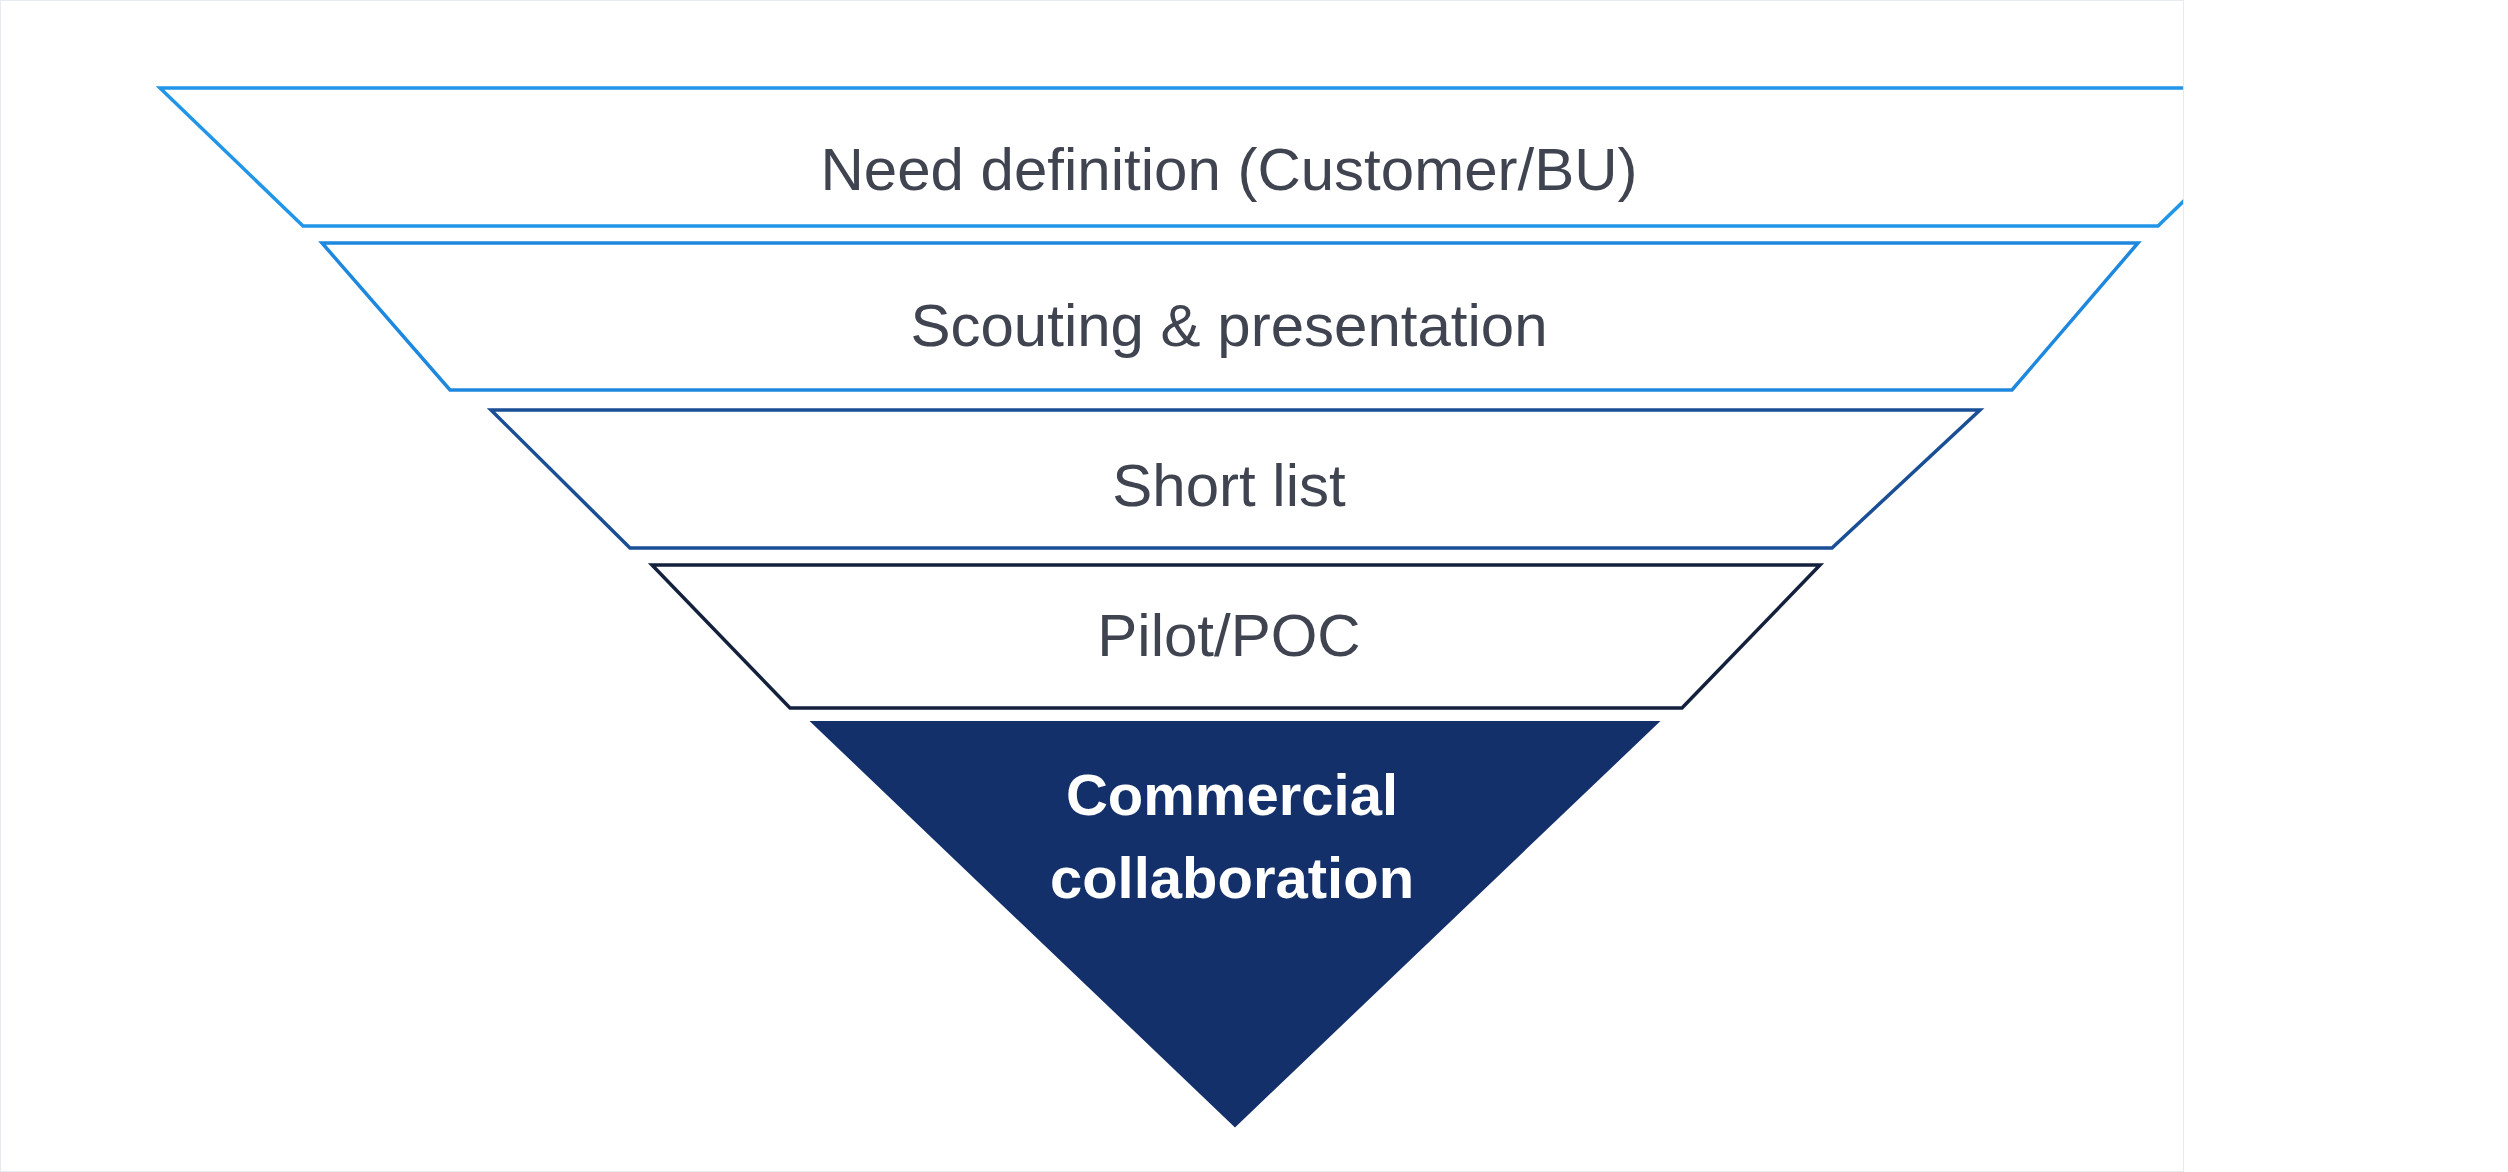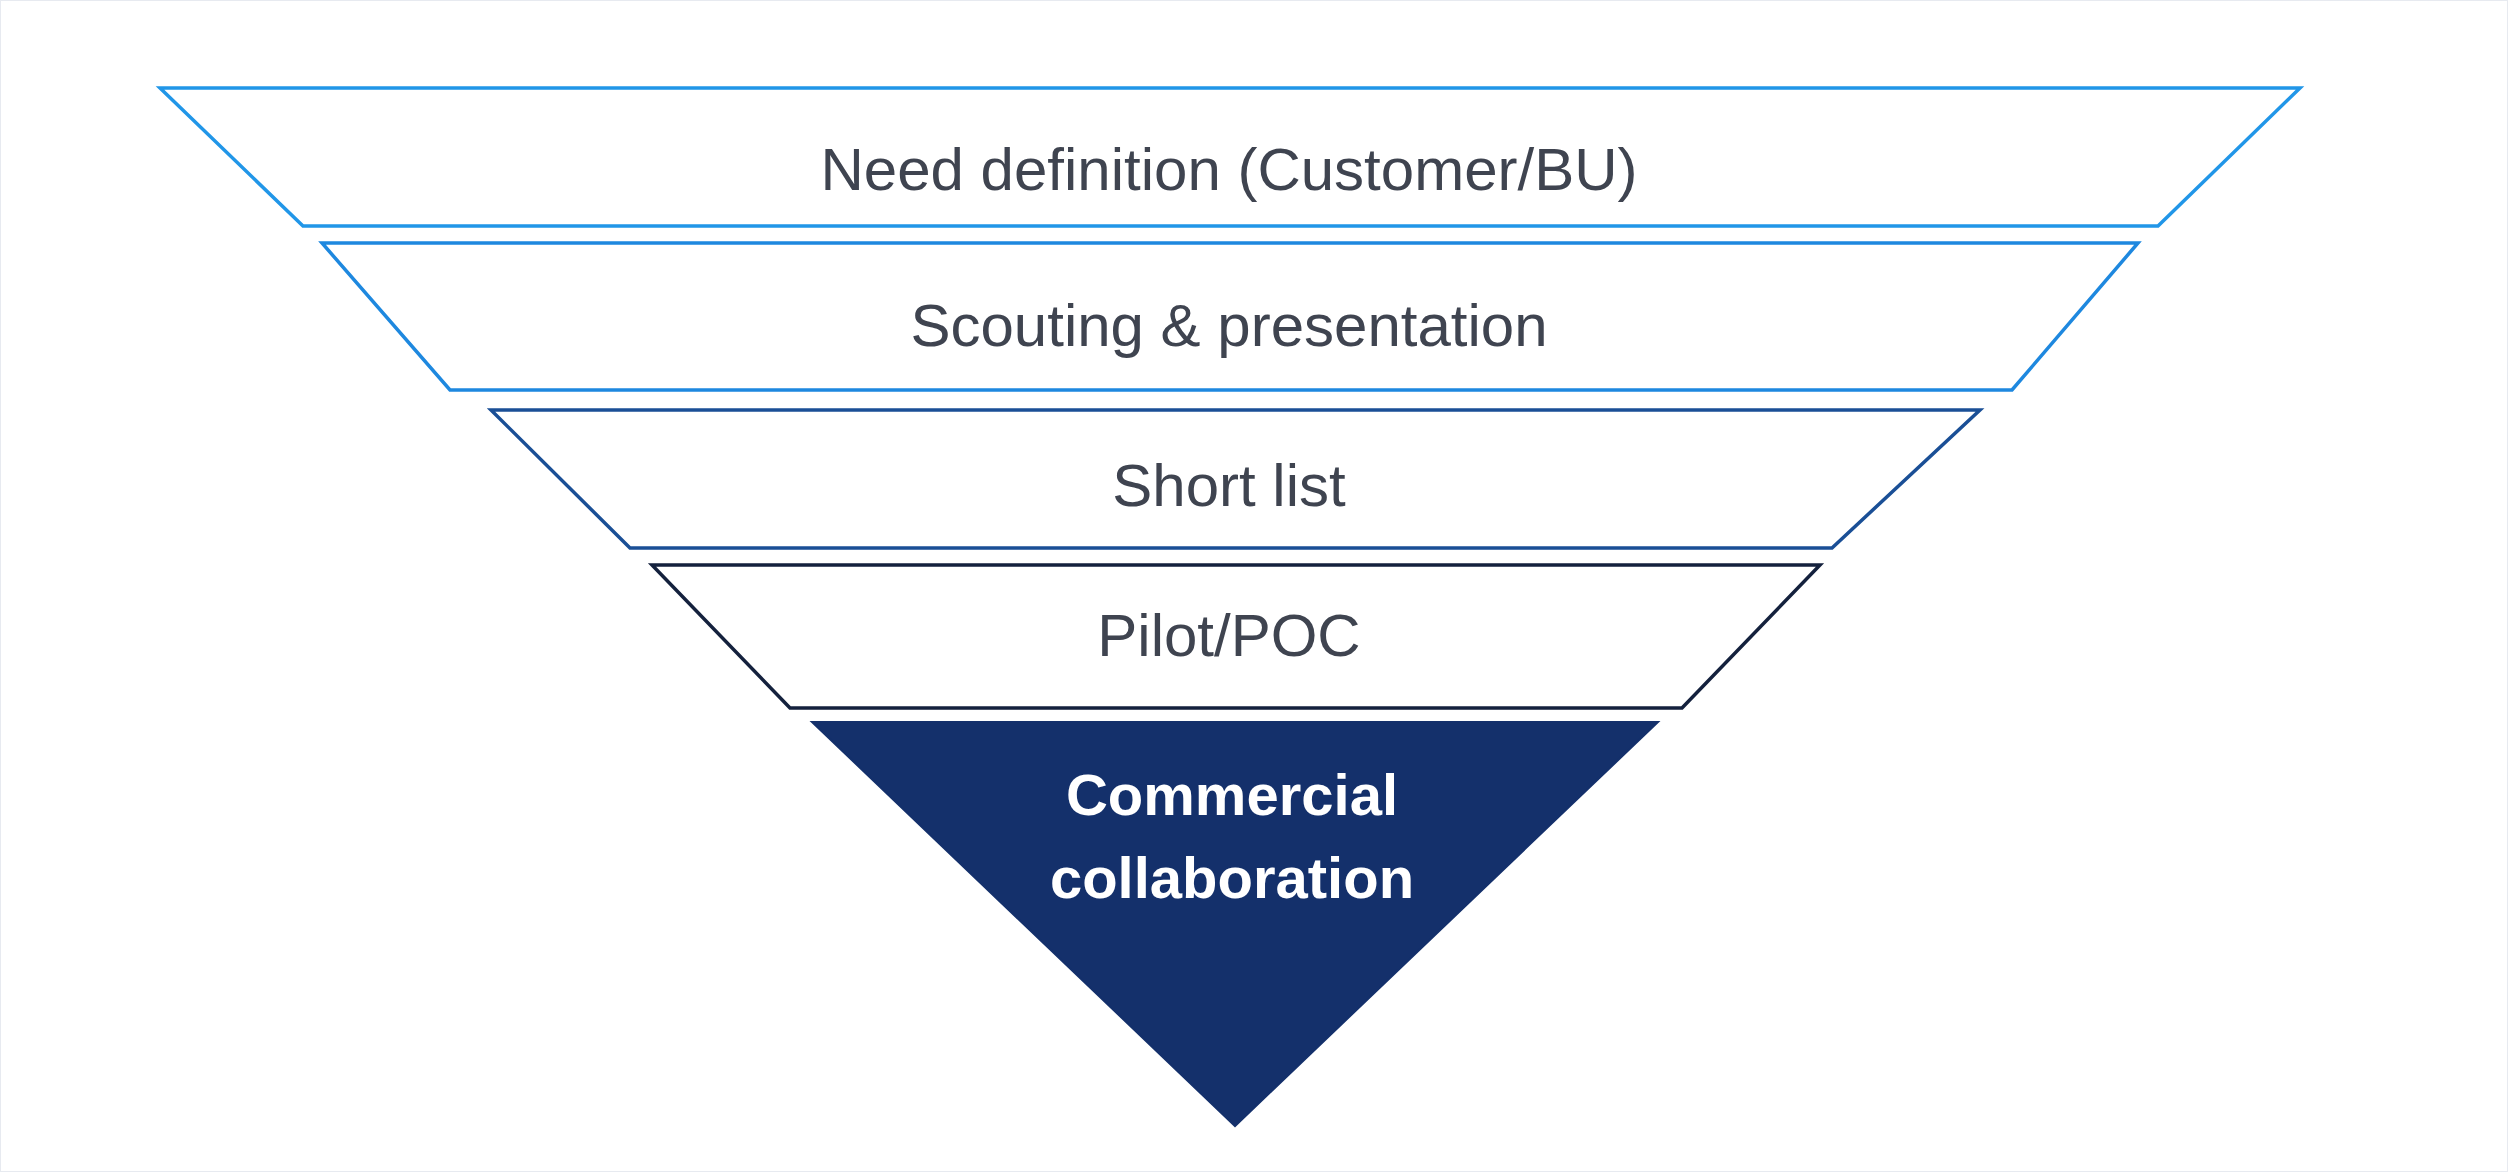--- a/index.html
+++ b/index.html
@@ -6,21 +6,21 @@
   html, body {
     margin: 0;
     padding: 0;
     background: #ffffff;
   }
   body {
     font-family: "Liberation Sans", sans-serif;
   }
   .canvas {
     position: relative;
-    width: 2508px;
+    width: 2184px;
     height: 1172px;
     background: #ffffff;
     overflow: hidden;
   }
   
   .canvas::after {
     content: "";
     position: absolute;
     inset: 0;
     pointer-events: none;

